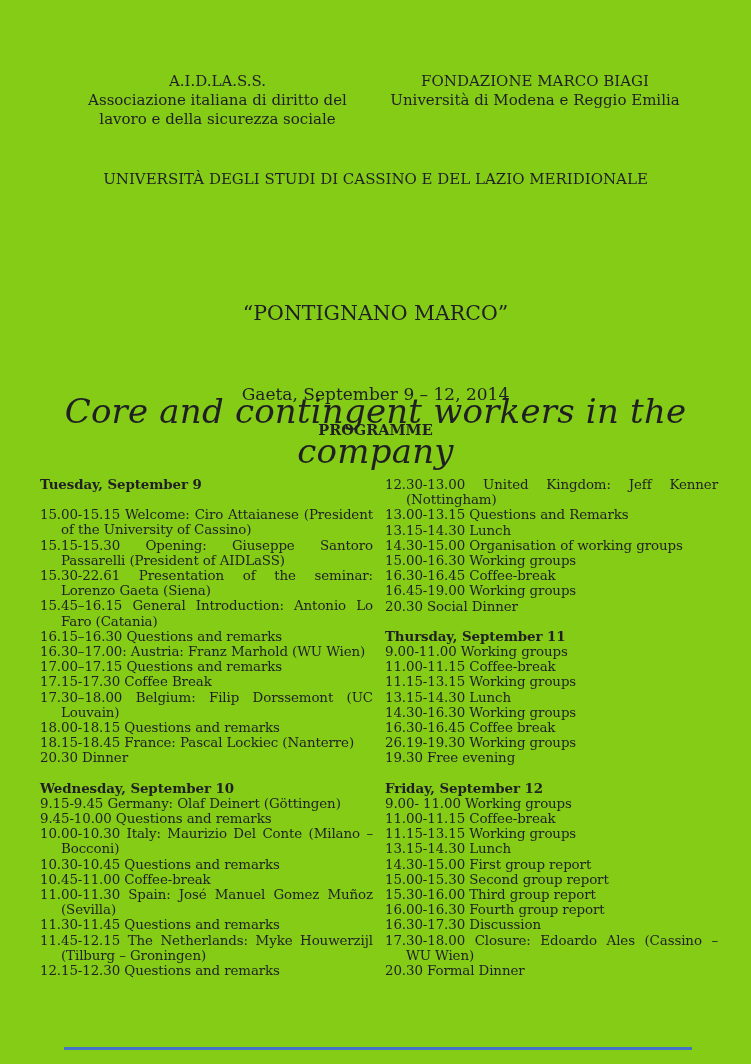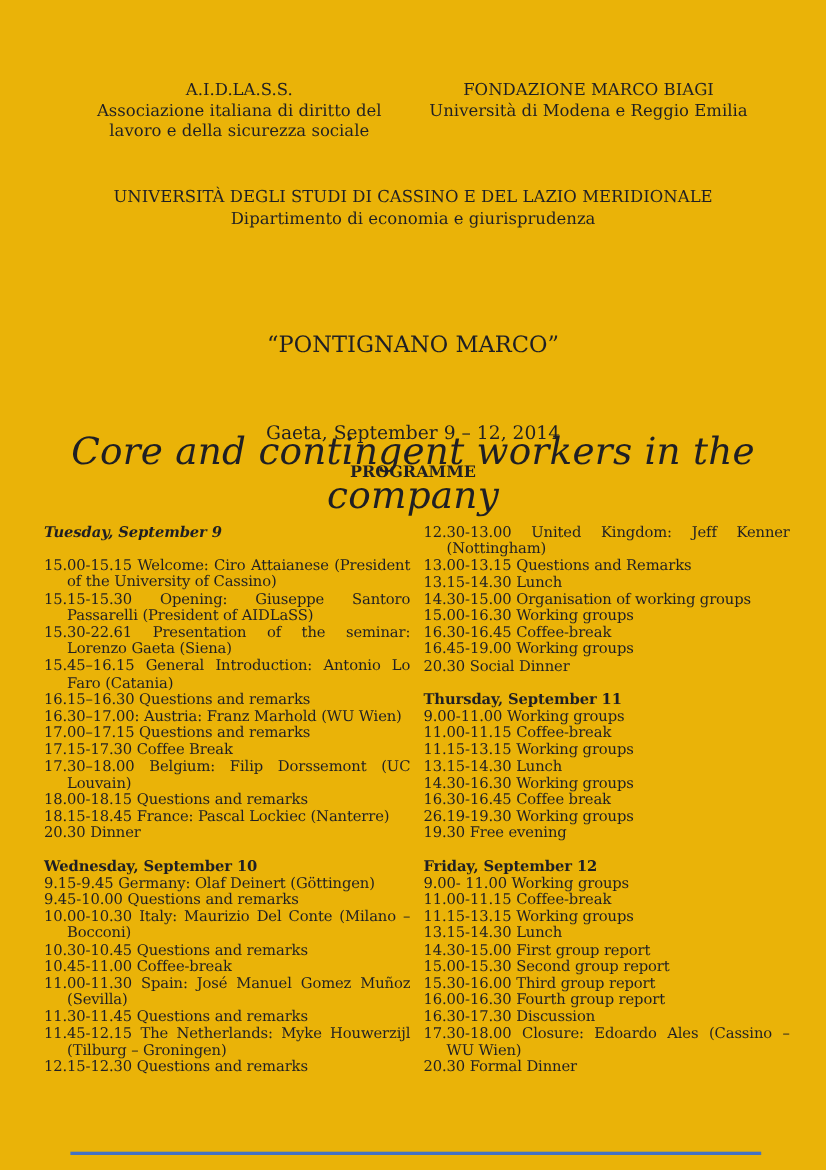--- a/index.html
+++ b/index.html
@@ -1,20 +1,20 @@
 <!DOCTYPE html>
 <html><head>
 <meta charset="utf-8">
 <style>
   html, body { margin: 0; padding: 0; background: #ffffff; }
   .page {
     position: relative;
     width: 751px;
     height: 1064px;
-    background: #eab308;
+    background: #84cc16;
     font-family: "DejaVu Serif", "Liberation Serif", serif;
     color: #1f1f24;
     overflow: hidden;
   }
   
   .org-block { position: absolute; text-align: center; font-size: 15px; line-height: 19px; }
   .org-left  { left: 70px;  top: 72px; width: 295px; }
   .org-right { left: 375px; top: 72px; width: 320px; }
   
   .university-block { position: absolute; top: 169px; left: 0; width: 100%; text-align: center; font-size: 15px; line-height: 20px; }
@@ -35,21 +35,21 @@
     gap: 12px;
   }
   .col {
     width: 333px;
     font-size: 13.4px;
     line-height: 15.2px;
     letter-spacing: -0.1px;
     text-align: justify;
   }
   .day-heading { font-weight: bold; }
-  .section.gap-heading .day-heading { margin-bottom: 15px; font-style: italic; }
+  .section.gap-heading .day-heading { margin-bottom: 15px; }
   .section + .section { margin-top: 15px; }
   .item { padding-left: 21px; text-indent: -21px; }
   
   .footer-rule {
     position: absolute;
     left: 64px;
     bottom: 14px;
     width: 628px;
     height: 3px;
   }
@@ -64,21 +64,20 @@
     <div>Associazione italiana di diritto del</div>
     <div>lavoro e della sicurezza sociale</div>
   </div>
   <div class="org-block org-right">
     <div>FONDAZIONE MARCO BIAGI</div>
     <div>Università di Modena e Reggio Emilia</div>
   </div>
 
   <div class="university-block">
     <div>UNIVERSITÀ DEGLI STUDI DI CASSINO E DEL LAZIO MERIDIONALE</div>
-    <div>Dipartimento di economia e giurisprudenza</div>
   </div>
 
   <div class="centered title-edition">“PONTIGNANO MARCO”</div>
   <div class="centered title-main">Core and contingent workers in the company</div>
   <div class="centered title-location">Gaeta, September 9 – 12, 2014</div>
   <div class="centered title-programme">PROGRAMME</div>
 
   <div class="columns">
     <div class="col">
         <div class="section gap-heading">

